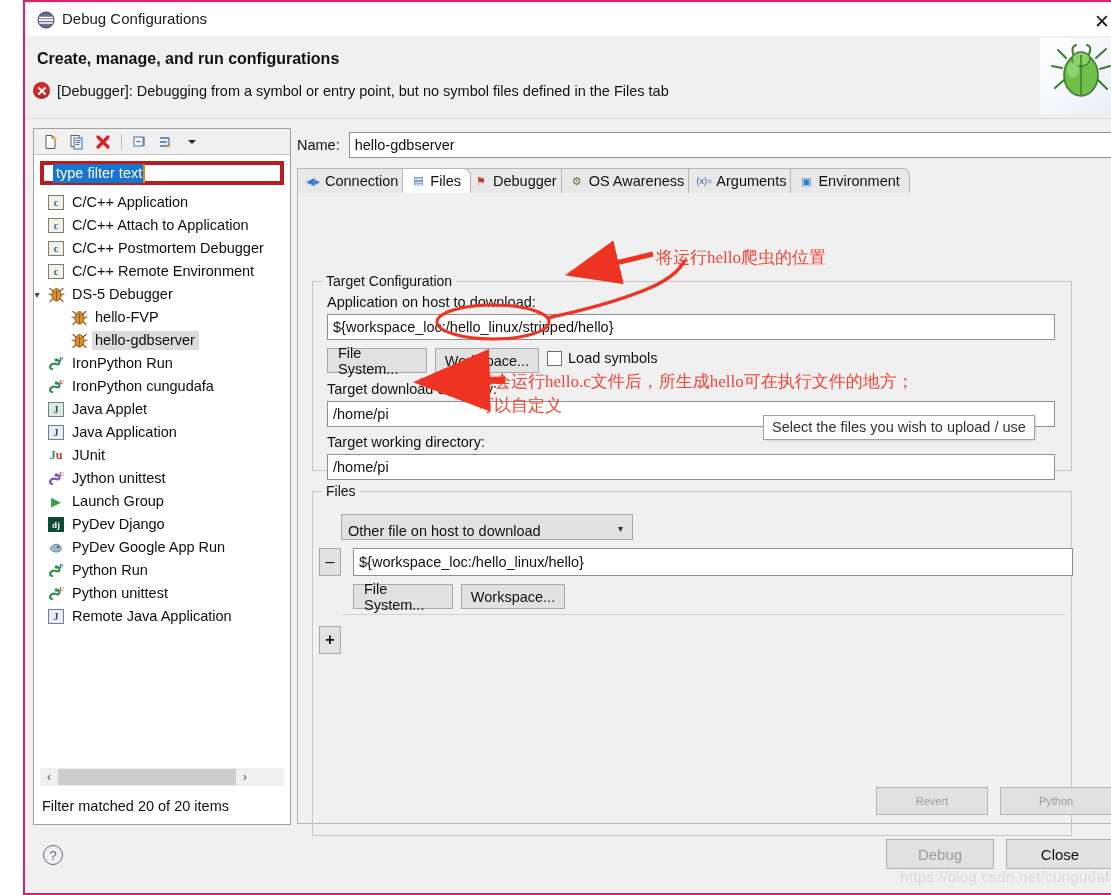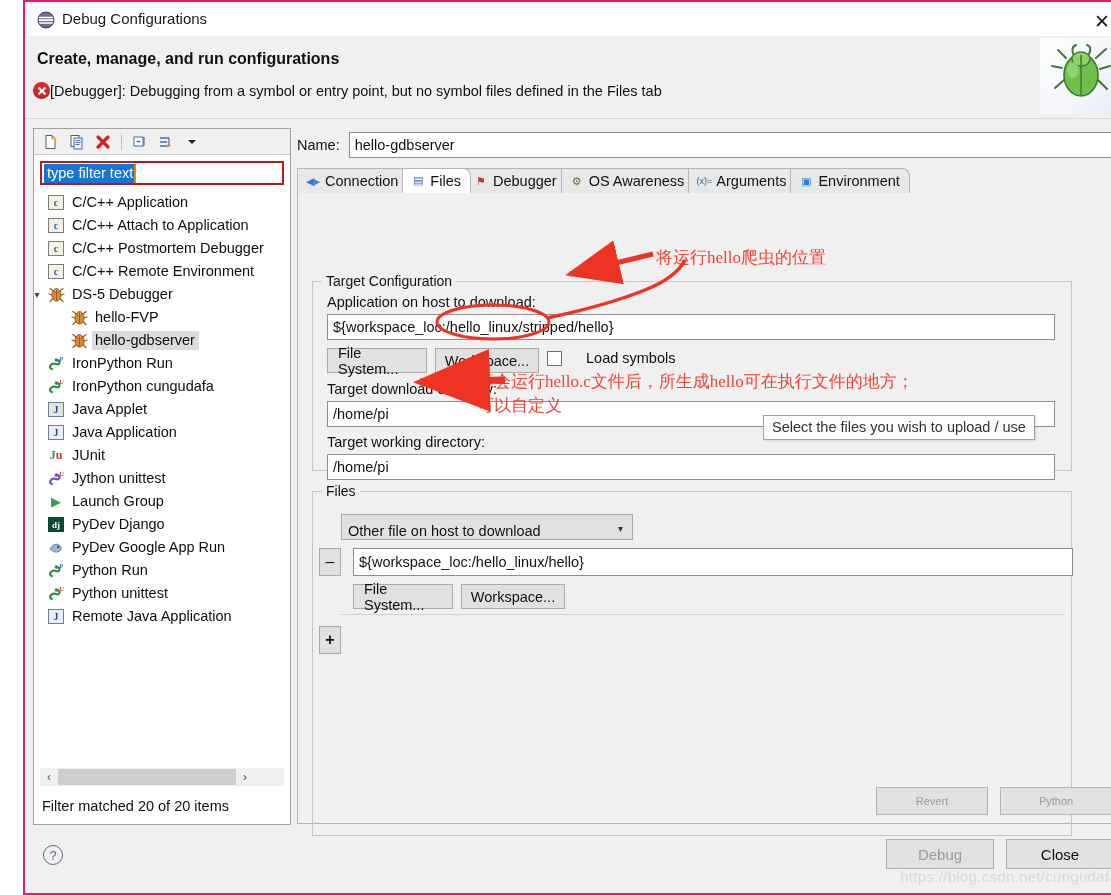--- a/index.html
+++ b/index.html
@@ -43,21 +43,21 @@
   }
 
   
   #header-title {
     position: absolute; left: 12px; top: 48px;
     font-size: 16px; font-weight: bold; color: #111;
     white-space: nowrap;
   }
   #error-row {
     position: absolute; left: 8px; top: 80px;
-    display: flex; align-items: center; 
+    display: flex; align-items: center; gap: 7px;
   }
   .err-icon {
     width: 17px; height: 17px; border-radius: 50%;
     background: #d42a2a;
     position: relative; flex: none;
     box-shadow: inset 0 -2px 3px rgba(0,0,0,.2);
   }
   .err-icon::before, .err-icon::after {
     content: ""; position: absolute;
     left: 3.5px; top: 7.5px;
@@ -96,22 +96,22 @@
   .tb-btn {
     width: 24px; height: 22px;
     display: flex; align-items: center; justify-content: center;
     cursor: pointer;
   }
   .tb-sep { width: 1px; height: 16px; background: #bdbdbd; margin: 0 4px; }
 
   #filter-box {
     position: absolute; left: 6px; top: 32px;
     width: 244px; height: 24px;
-    border: 2px solid #b91c1c; background: #fff;
-    display: flex; align-items: center;
+    border: 4px solid #b91c1c; background: #fff;
+    display: flex; align-items: center; padding-left: 7px;
   }
   #filter-text {
     background: #1675d1; color: #ffffff;
     font-size: 14.5px; padding: 1px 1px 2px 3px;
     margin-left: 2px;
     border-right: 2px solid #e8820c;
   }
 
   #tree {
     position: absolute; left: 1px; top: 62px;
@@ -278,21 +278,21 @@
   .btn {
     position: absolute; height: 25px;
     background: #e1e1e1; border: 1px solid #a8a8a8;
     font-size: 14.5px; color: #111;
     display: flex; align-items: center; justify-content: center;
     padding: 0 10px;
     cursor: pointer;
     font-family: "Liberation Sans", sans-serif;
   }
   .chk-wrap {
-    position: absolute; display: flex; align-items: flex-end; gap: 24px;
+    position: absolute; display: flex; align-items: flex-end; gap: 6px;
     font-size: 14.5px; color: #111; cursor: pointer;
   }
   .chkbox {
     width: 15px; height: 15px; background: #fff;
     border: 1px solid #6f6f6f;
   }
 
   #files-combo {
     position: absolute; left: 28px; top: 22px;
     width: 292px; height: 26px;

